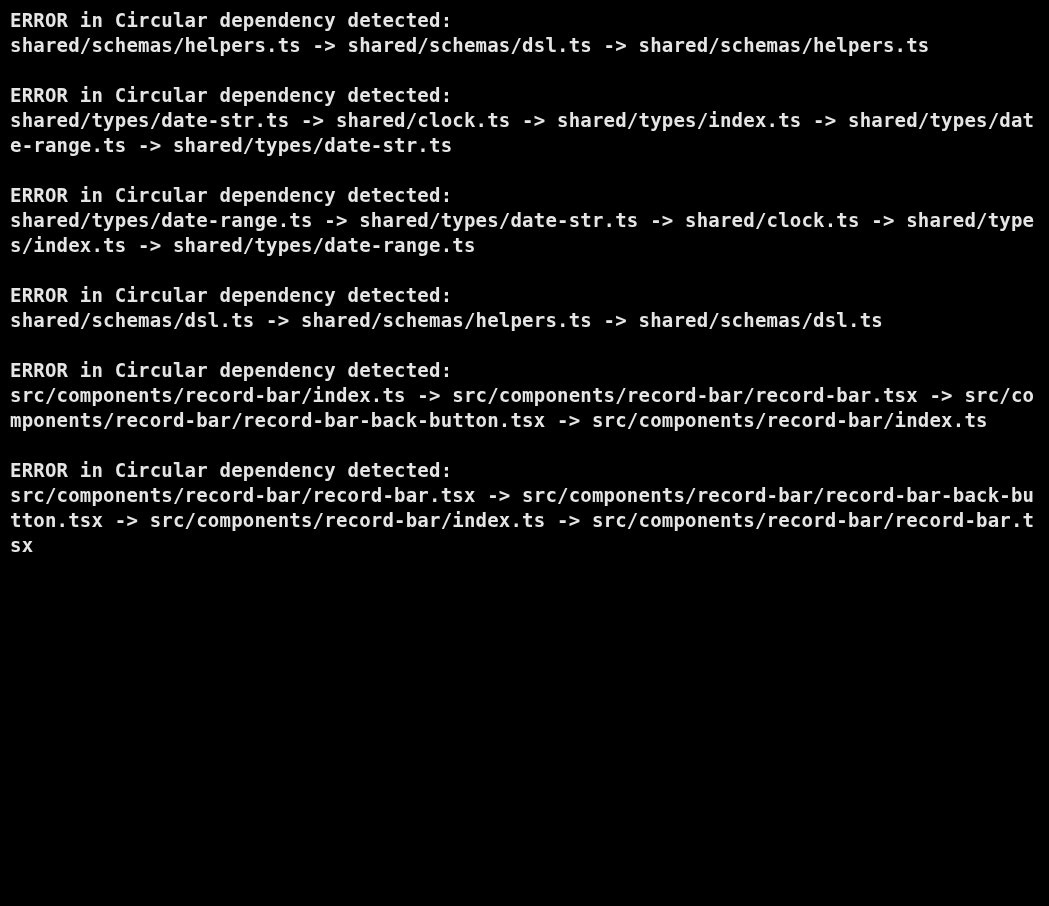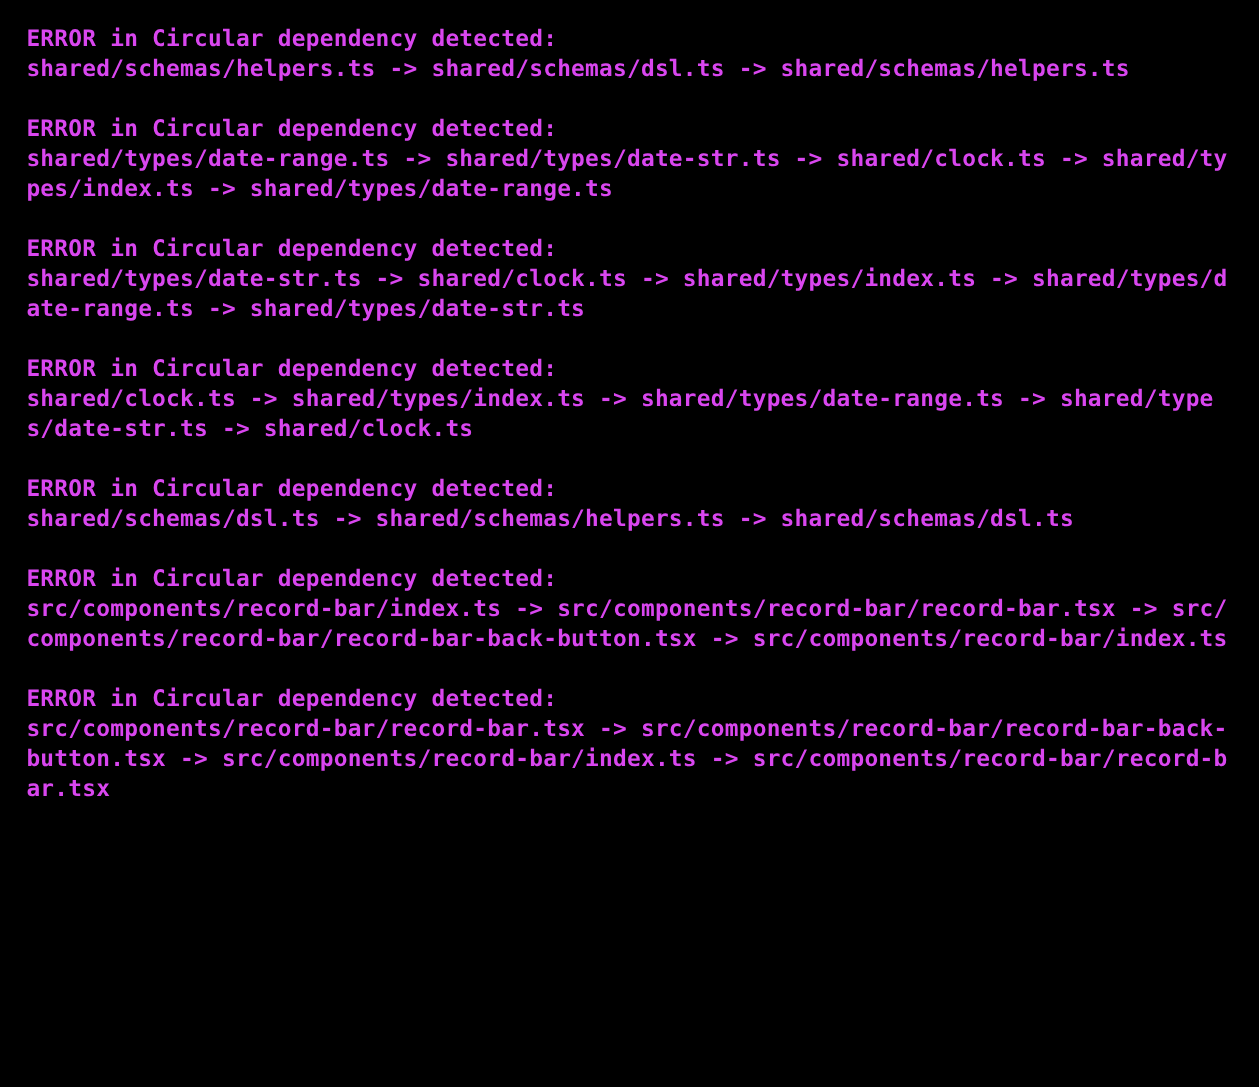--- a/index.html
+++ b/index.html
@@ -4,40 +4,39 @@
 <style>
   html, body {
     margin: 0;
     padding: 0;
     background: #000;
     width: 1049px;
     height: 906px;
     overflow: hidden;
   }
   pre.terminal {
-    margin: 12px;
+    margin: 0;
     padding: 8px 8px 8px 10px;
     font-family: "Menlo", "Consolas", "DejaVu Sans Mono", "Liberation Mono", monospace;
     font-size: 19px;
     line-height: 25px;
     font-weight: 700;
     letter-spacing: 0.2px;
-    color: #d946ef; 
+    color: #e5e5e5; 
     white-space: pre-wrap;
     word-break: break-all;
   }
   .blk {
     display: block;
     margin: 0 0 25px 0; 
   }
   .blk:last-child { margin-bottom: 0; }
 </style>
 </head>
 <body>
 
 <pre class="terminal"><span class="blk"><span>ERROR in Circular dependency detected:</span>
 <span>shared/schemas/helpers.ts -&gt; shared/schemas/dsl.ts -&gt; shared/schemas/helpers.ts</span></span><span class="blk"><span>ERROR in Circular dependency detected:</span>
+<span>shared/types/date-str.ts -&gt; shared/clock.ts -&gt; shared/types/index.ts -&gt; shared/types/date-range.ts -&gt; shared/types/date-str.ts</span></span><span class="blk"><span>ERROR in Circular dependency detected:</span>
 <span>shared/types/date-range.ts -&gt; shared/types/date-str.ts -&gt; shared/clock.ts -&gt; shared/types/index.ts -&gt; shared/types/date-range.ts</span></span><span class="blk"><span>ERROR in Circular dependency detected:</span>
-<span>shared/types/date-str.ts -&gt; shared/clock.ts -&gt; shared/types/index.ts -&gt; shared/types/date-range.ts -&gt; shared/types/date-str.ts</span></span><span class="blk"><span>ERROR in Circular dependency detected:</span>
-<span>shared/clock.ts -&gt; shared/types/index.ts -&gt; shared/types/date-range.ts -&gt; shared/types/date-str.ts -&gt; shared/clock.ts</span></span><span class="blk"><span>ERROR in Circular dependency detected:</span>
 <span>shared/schemas/dsl.ts -&gt; shared/schemas/helpers.ts -&gt; shared/schemas/dsl.ts</span></span><span class="blk"><span>ERROR in Circular dependency detected:</span>
 <span>src/components/record-bar/index.ts -&gt; src/components/record-bar/record-bar.tsx -&gt; src/components/record-bar/record-bar-back-button.tsx -&gt; src/components/record-bar/index.ts</span></span><span class="blk"><span>ERROR in Circular dependency detected:</span>
 <span>src/components/record-bar/record-bar.tsx -&gt; src/components/record-bar/record-bar-back-button.tsx -&gt; src/components/record-bar/index.ts -&gt; src/components/record-bar/record-bar.tsx</span></span></pre>
 
 </body></html>

